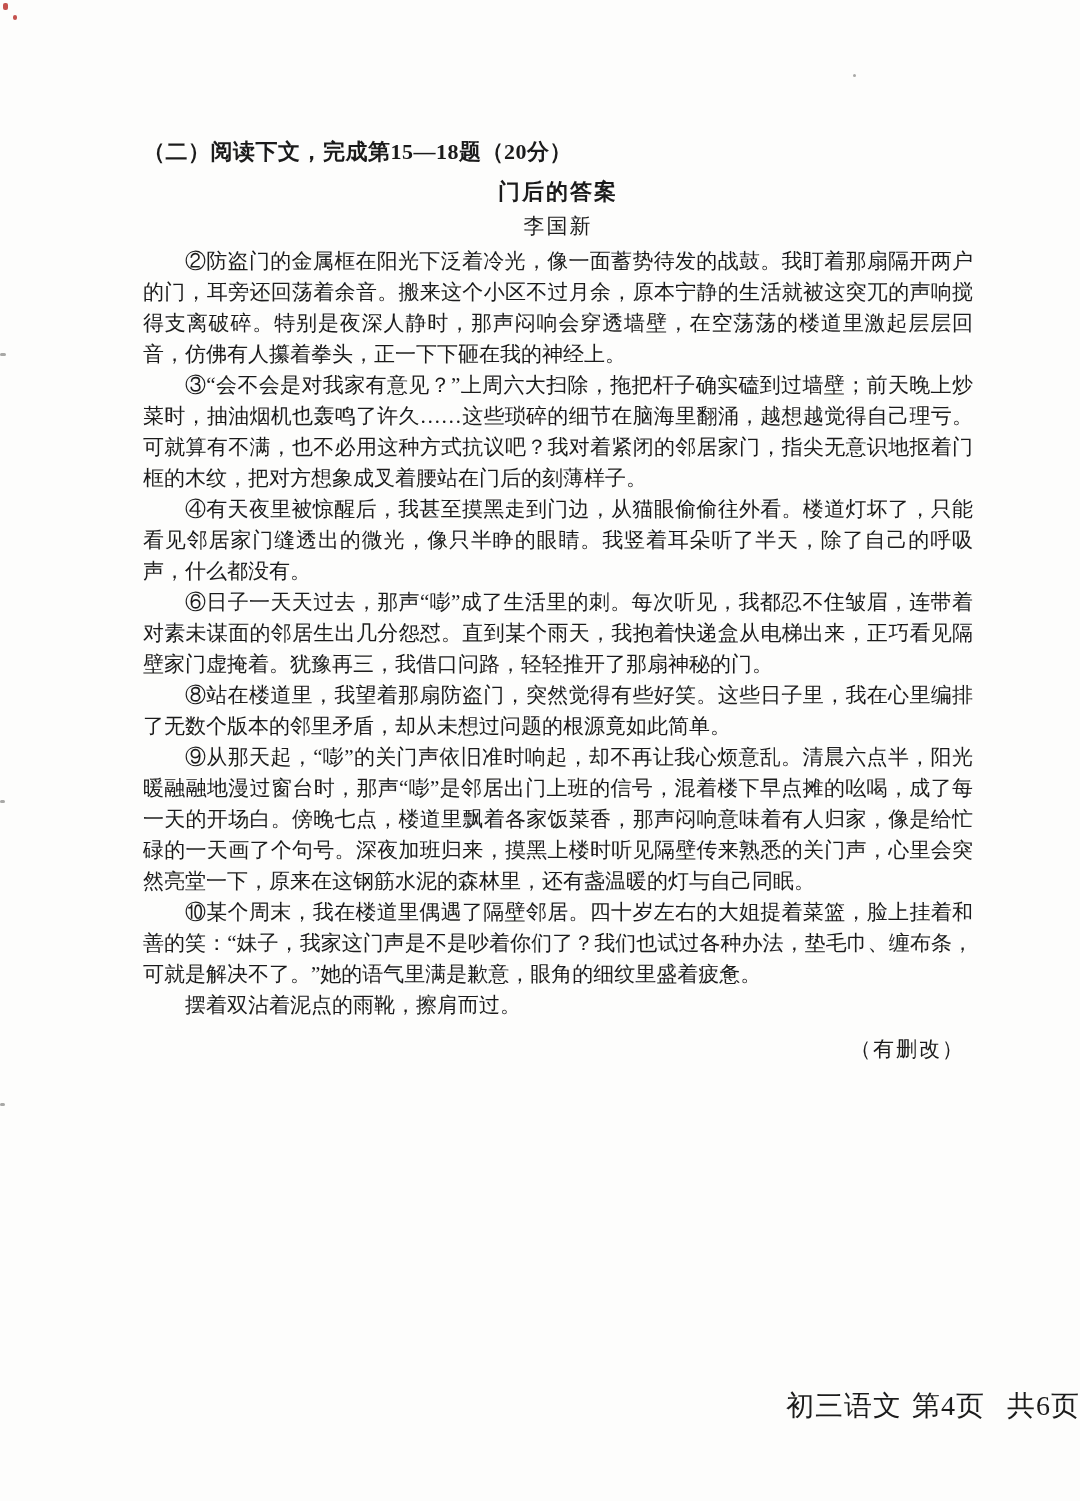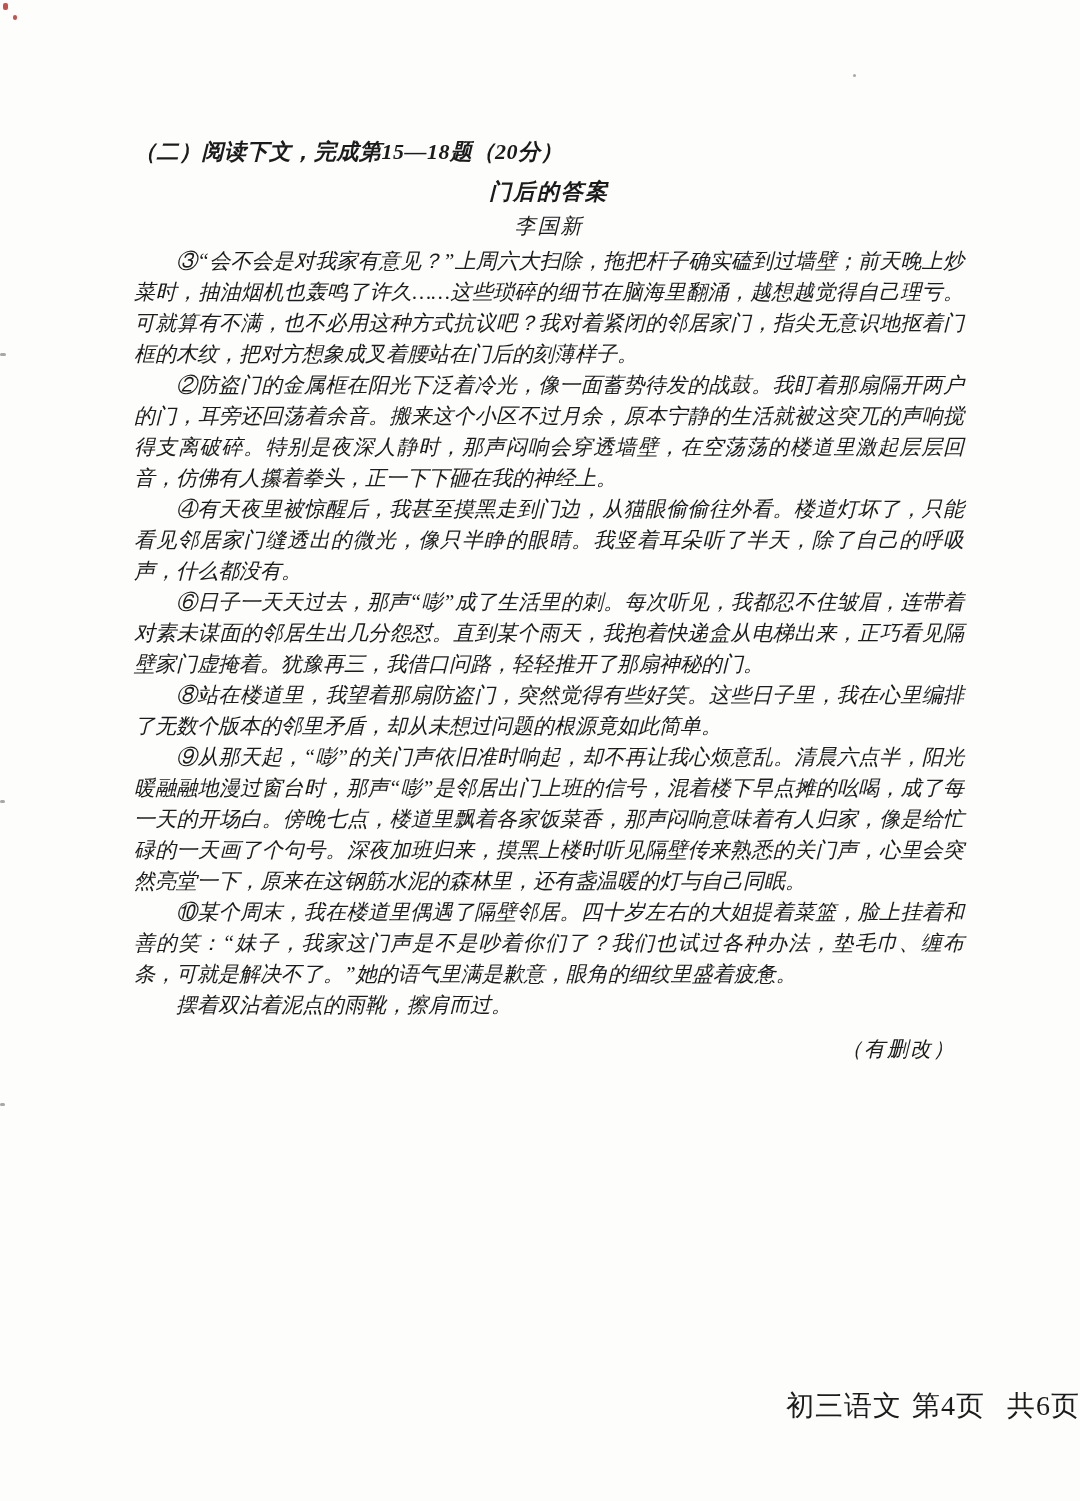--- a/index.html
+++ b/index.html
@@ -11,24 +11,23 @@
     position: relative;
     width: 1080px;
     height: 1501px;
     background: #fdfdfc;
     font-family: "Liberation Serif", serif;
     color: #1b1b1b;
     overflow: hidden;
   }
   .content {
     position: absolute;
-    left: 134px;
+    left: 143px;
     top: 136px;
     width: 830px;
-    font-style: italic;
   }
   .section-header {
     font-size: 22px;
     font-weight: bold;
     line-height: 31px;
     letter-spacing: 0.5px;
     white-space: nowrap;
   }
   .article-title {
     margin-top: 10px;
@@ -102,22 +101,22 @@
 
   <div class="content">
 
     <div class="section-header">（二）阅读下文，完成第15—18题（20分）</div>
 
     <div class="article-title">门后的答案</div>
 
     <div class="article-author">李国新</div>
 
     <div class="article-body">
+        <p class="para"><span class="">②防盗门的金属框在阳光下泛着冷光，像一面蓄势待发的战鼓。我盯着那扇隔开两户的门，耳旁还回荡着余音。搬来这个小区不过月余，原本宁静的生活就被这突兀的声响搅得支离破碎。特别是夜深人静时，那声闷响会穿透墙壁，在空荡荡的楼道里激起层层回音，仿佛有人攥着拳头，正一下下砸在我的神经上。</span></p>
         <p class="para"><span class="">③“会不会是对我家有意见？”上周六大扫除，拖把杆子确实磕到过墙壁；前天晚上炒菜时，抽油烟机也轰鸣了许久……这些琐碎的细节在脑海里翻涌，越想越觉得自己理亏。可就算有不满，也不必用这种方式抗议吧？我对着紧闭的邻居家门，指尖无意识地抠着门框的木纹，把对方想象成叉着腰站在门后的刻薄样子。</span></p>
-        <p class="para"><span class="">②防盗门的金属框在阳光下泛着冷光，像一面蓄势待发的战鼓。我盯着那扇隔开两户的门，耳旁还回荡着余音。搬来这个小区不过月余，原本宁静的生活就被这突兀的声响搅得支离破碎。特别是夜深人静时，那声闷响会穿透墙壁，在空荡荡的楼道里激起层层回音，仿佛有人攥着拳头，正一下下砸在我的神经上。</span></p>
         <p class="para"><span class="">④有天夜里被惊醒后，我甚至摸黑走到门边，从猫眼偷偷往外看。楼道灯坏了，只能看见邻居家门缝透出的微光，像只半睁的眼睛。我竖着耳朵听了半天，除了自己的呼吸声，什么都没有。</span></p>
         <p class="para"><span class="">⑥日子一天天过去，那声“嘭”成了生活里的刺。每次听见，我都忍不住皱眉，连带着对素未谋面的邻居生出几分怨怼。直到某个雨天，我抱着快递盒从电梯出来，正巧看见隔壁家门虚掩着。犹豫再三，我借口问路，轻轻推开了那扇神秘的门。</span></p>
         <p class="para"><span class="">⑧站在楼道里，我望着那扇防盗门，突然觉得有些好笑。这些日子里，我在心里编排了无数个版本的邻里矛盾，却从未想过问题的根源竟如此简单。</span></p>
         <p class="para"><span class="">⑨从那天起，“嘭”的关门声依旧准时响起，却不再让我心烦意乱。清晨六点半，阳光暖融融地漫过窗台时，那声“嘭”是邻居出门上班的信号，混着楼下早点摊的吆喝，成了每一天的开场白。傍晚七点，楼道里飘着各家饭菜香，那声闷响意味着有人归家，像是给忙碌的一天画了个句号。深夜加班归来，摸黑上楼时听见隔壁传来熟悉的关门声，心里会突然亮堂一下，原来在这钢筋水泥的森林里，还有盏温暖的灯与自己同眠。</span></p>
         <p class="para"><span class="">⑩某个周末，我在楼道里偶遇了隔壁邻居。四十岁左右的大姐提着菜篮，脸上挂着和善的笑：“妹子，我家这门声是不是吵着你们了？我们也试过各种办法，垫毛巾、缠布条，可就是解决不了。”她的语气里满是歉意，眼角的细纹里盛着疲惫。</span></p>
         <p class="para"><span class="">摆着双沾着泥点的雨靴，擦肩而过。</span></p>
       </div>
 
     <div class="attribution">（有删改）</div>
 

